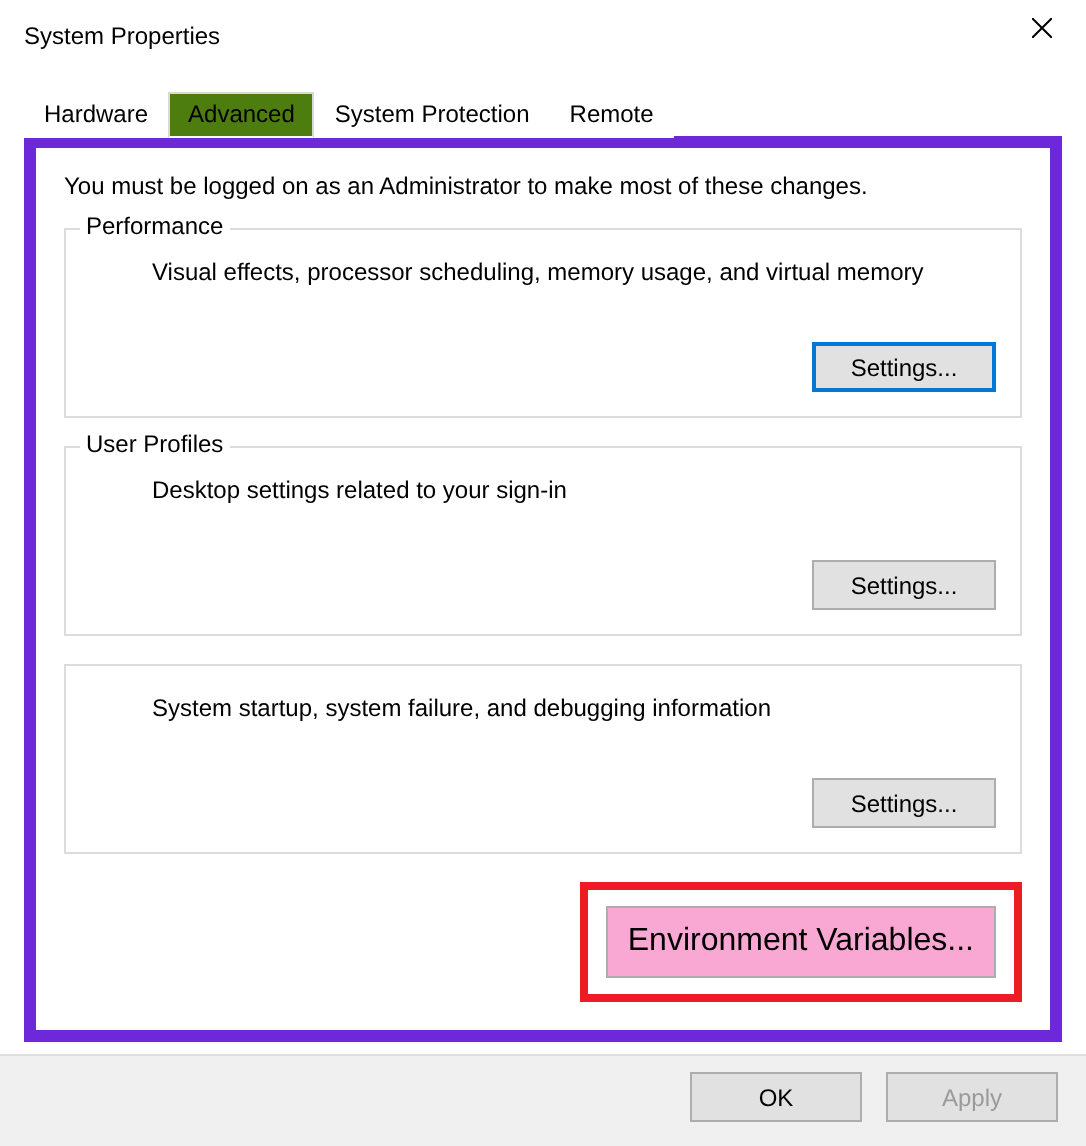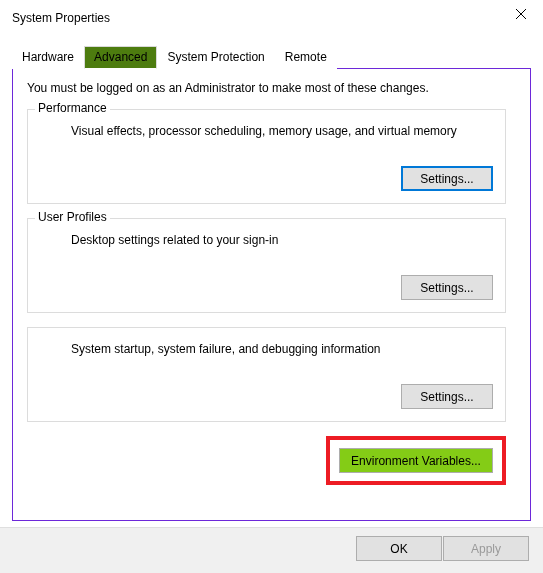--- a/index.html
+++ b/index.html
@@ -53,23 +53,23 @@
       position: relative;
       margin-bottom: -1px;
     }
     .tab.active {
       border: 1px solid #d9d9d9;
       border-bottom: 1px solid #fff;
       background: #4d7c0f;
       z-index: 3;
     }
     .tab-content {
-      border: 1px solid #6d28d9;
+      border: 6px solid #6d28d9;
       margin: 0 12px 6px 12px;
-      padding: 12px 24px 14px 14px;
+      padding: 12px 14px 14px 14px;
       flex: 1;
       background: #fff;
       position: relative;
       z-index: 1;
     }
     .intro-text {
       font-size: 12px;
       margin-bottom: 14px;
       color: #000;
     }
@@ -120,32 +120,32 @@
       justify-content: flex-end;
       margin-top: 6px;
     }
     .red-highlight {
       border: 4px solid #ed1c24;
       padding: 8px 9px;
       display: inline-block;
     }
     .env-btn {
       min-width: 154px;
-      height: 25px;
+      height: 36px;
       border: 1px solid #adadad;
-      background: #84cc16;
-      font-size: 12px;
+      background: #f9a8d4;
+      font-size: 16px;
       cursor: pointer;
       font-family: inherit;
       padding: 0 10px;
     }
     .dialog-buttons {
       display: flex;
       justify-content: flex-end;
-      gap: 1px;
+      gap: 12px;
       padding: 8px 14px 12px 14px;
       border-top: 1px solid #dfdfdf;
       background: #f0f0f0;
     }
     .dialog-buttons .btn {
       min-width: 86px;
       height: 25px;
     }
   </style>
 </head>

